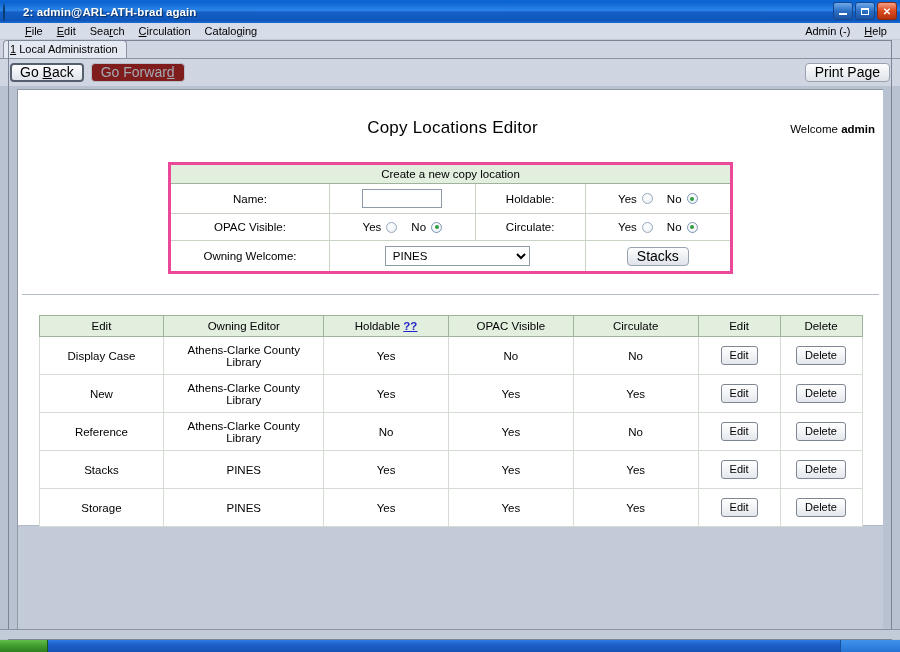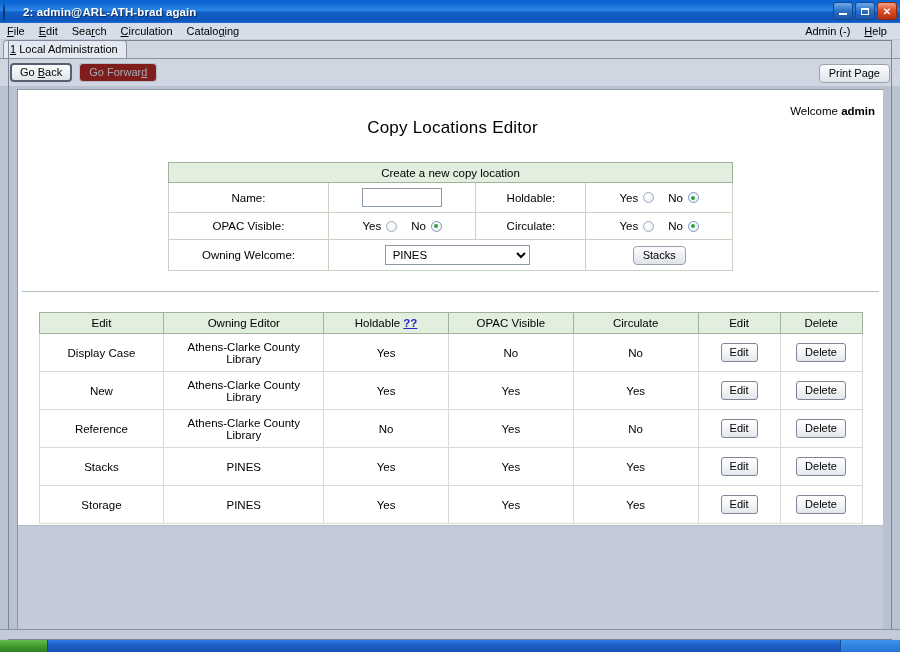--- a/index.html
+++ b/index.html
@@ -62,21 +62,21 @@
     font-weight: bold;
   }
   .win-btn .glyph-min { display:block; width:8px; height:2px; background:#fff; margin-top:6px; }
   .win-btn .glyph-max { display:block; width:8px; height:7px; border:1px solid #fff; border-top-width:2px; }
 
   
   .menubar {
     height: 17px;
     background: #d6dce8;
     display: flex; align-items: center;
-    padding-left: 0;
+    padding-left: 18px;
     font-size: 11px; color: #000;
     border-bottom: 1px solid #c2c9d6;
     position: relative;
   }
   .menu-item { padding: 0 7px; cursor: default; white-space: nowrap; }
   .menu-item u { text-decoration: underline; }
   .menubar-right {
     position: absolute; right: 6px;
     display: flex; align-items: center;
   }
@@ -104,21 +104,21 @@
   
   .toolbar {
     height: 27px;
     background: #cfd6e2;
     display: flex; align-items: center;
     padding: 0 10px;
     position: relative;
   }
   .btn {
     font-family: "Liberation Sans", sans-serif;
-    font-size: 11px;
+    font-size: 14px;
     padding: 2px 9px;
     background: linear-gradient(to bottom,#fdfdfd,#eceff3 55%,#dfe3ea);
     border: 1px solid #9aa2b0;
     border-radius: 4px;
     color: #000;
     cursor: pointer;
     line-height: 13px;
   }
   .btn.strong { border: 2px solid #555f70; padding: 1px 8px; font-weight: normal; }
   .btn.disabled { color: #a4aab5; border-color: #b7bdc8; background: #7f1d1d; cursor: default; }
@@ -142,21 +142,21 @@
     position: relative;
   }
   .page-gray {
     background: #c3cbd8;
     height: 121px;
     border-top: 1px solid #b3bbc9;
   }
 
   .welcome {
     position: absolute;
-    right: 8px; top: 7px;
+    right: 8px; top: 25px;
     font-size: 11.5px;
     color: #000;
   }
   .welcome b { font-weight: bold; }
 
   h1.page-title {
     text-align: center;
     font-size: 17px;
     font-weight: normal;
     margin: 8px;
@@ -164,21 +164,21 @@
     color: #000;
     letter-spacing: .2px;
   }
 
   
   table.createform {
     border-collapse: collapse;
     margin: 0 auto;
     width: 565px;
     background: #fff;
-    border: 1px solid #ec4899;
+    border: 3px solid #ec4899;
   }
   table.createform td {
     border: 1px solid #c8d3c6;
     font-size: 11.5px;
     padding: 5px 8px;
     color: #000;
     height: 27px;
   }
   td.form-head {
     background: #e2efdf;

